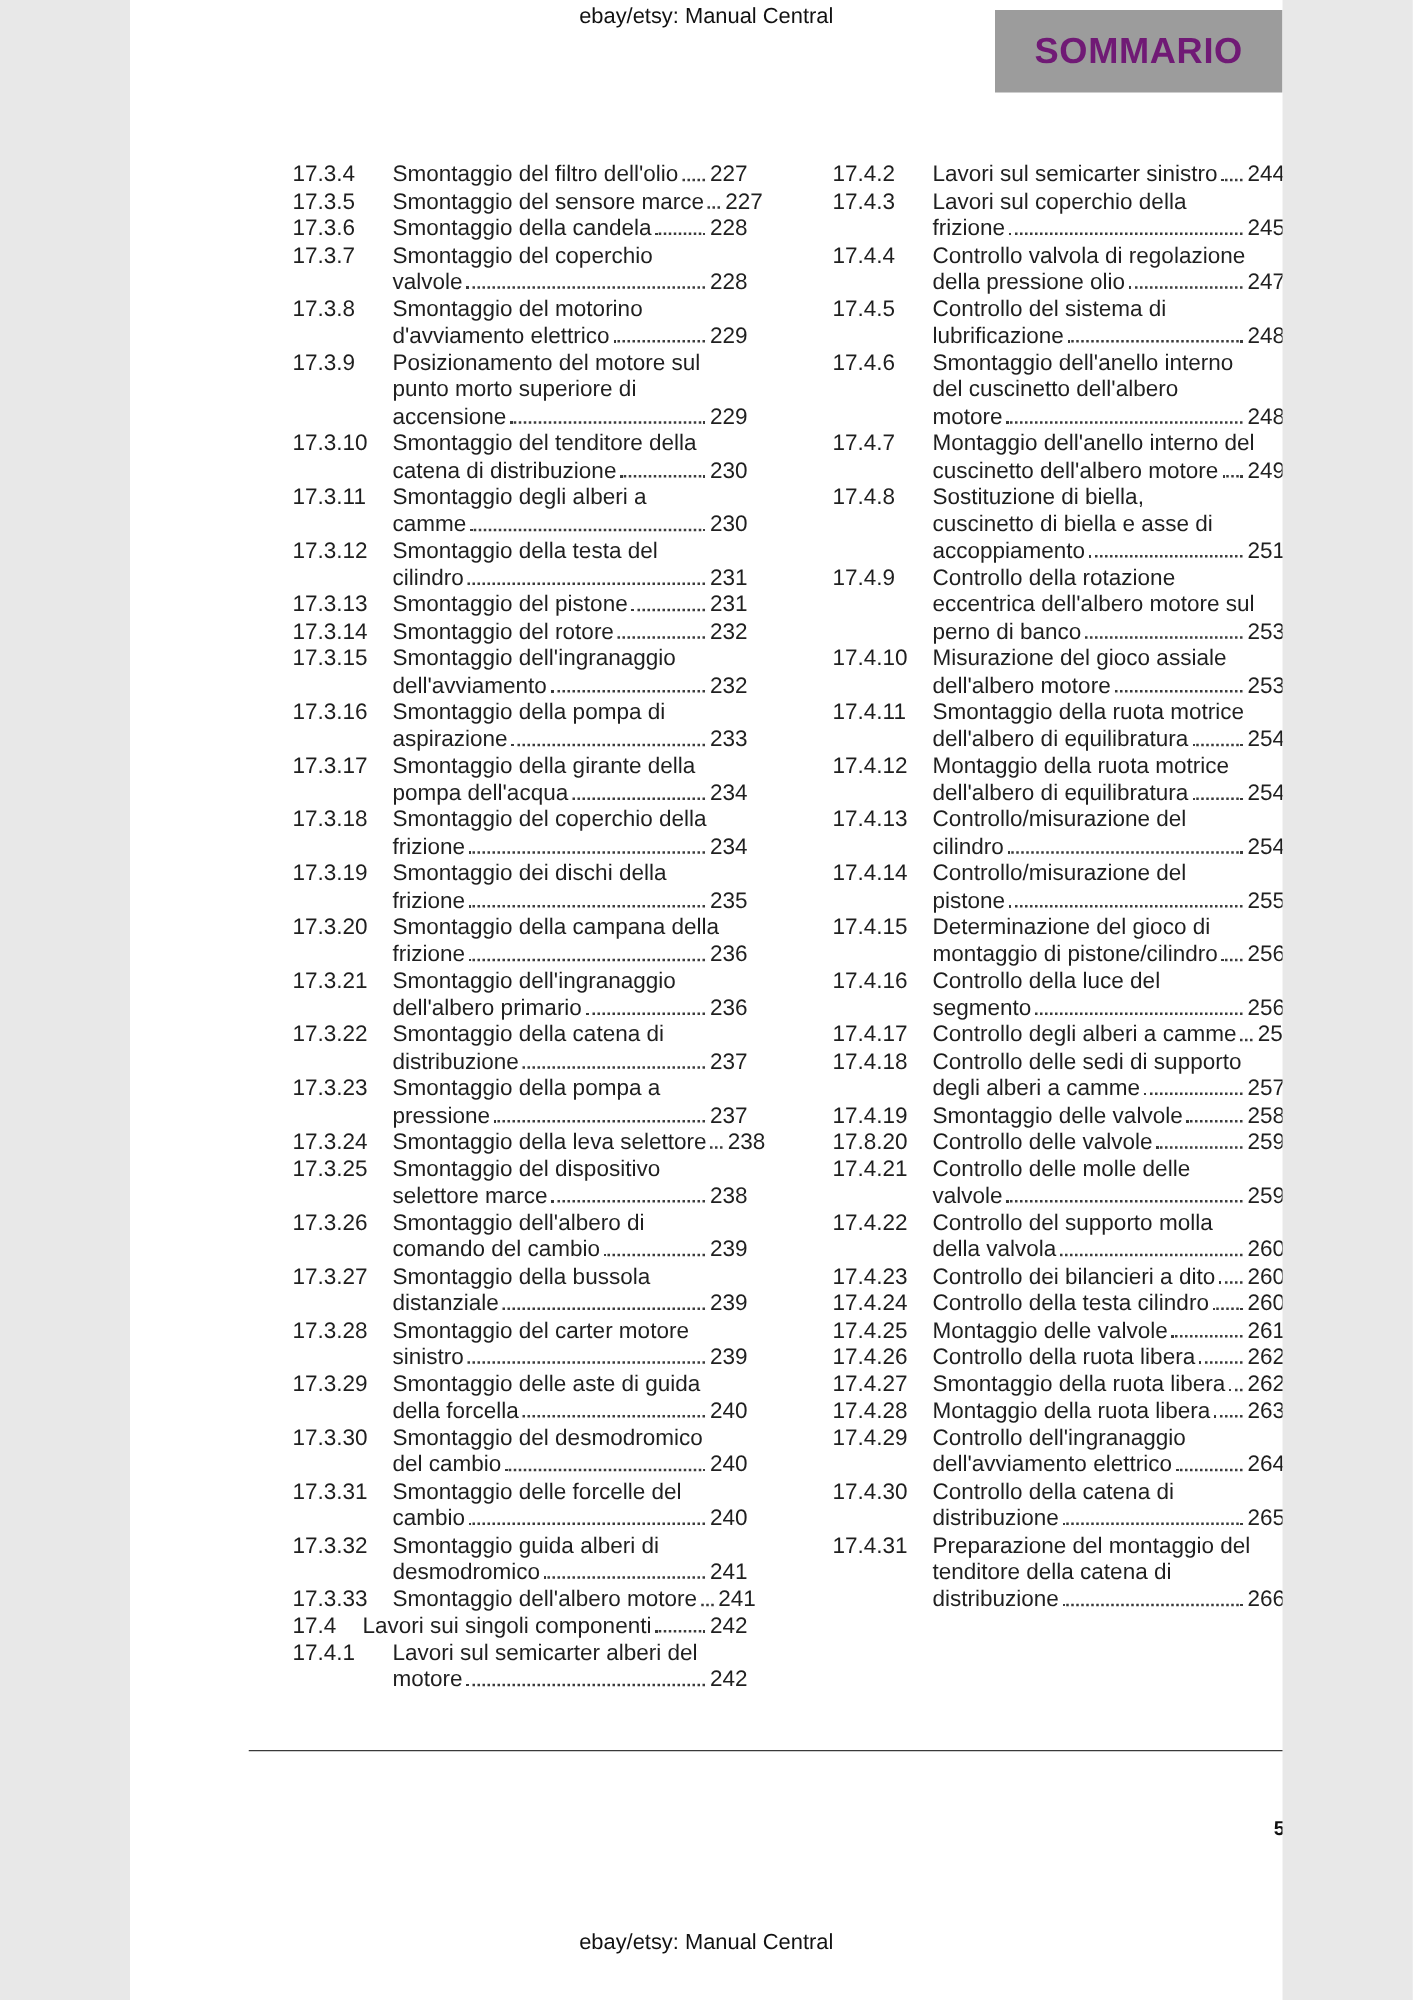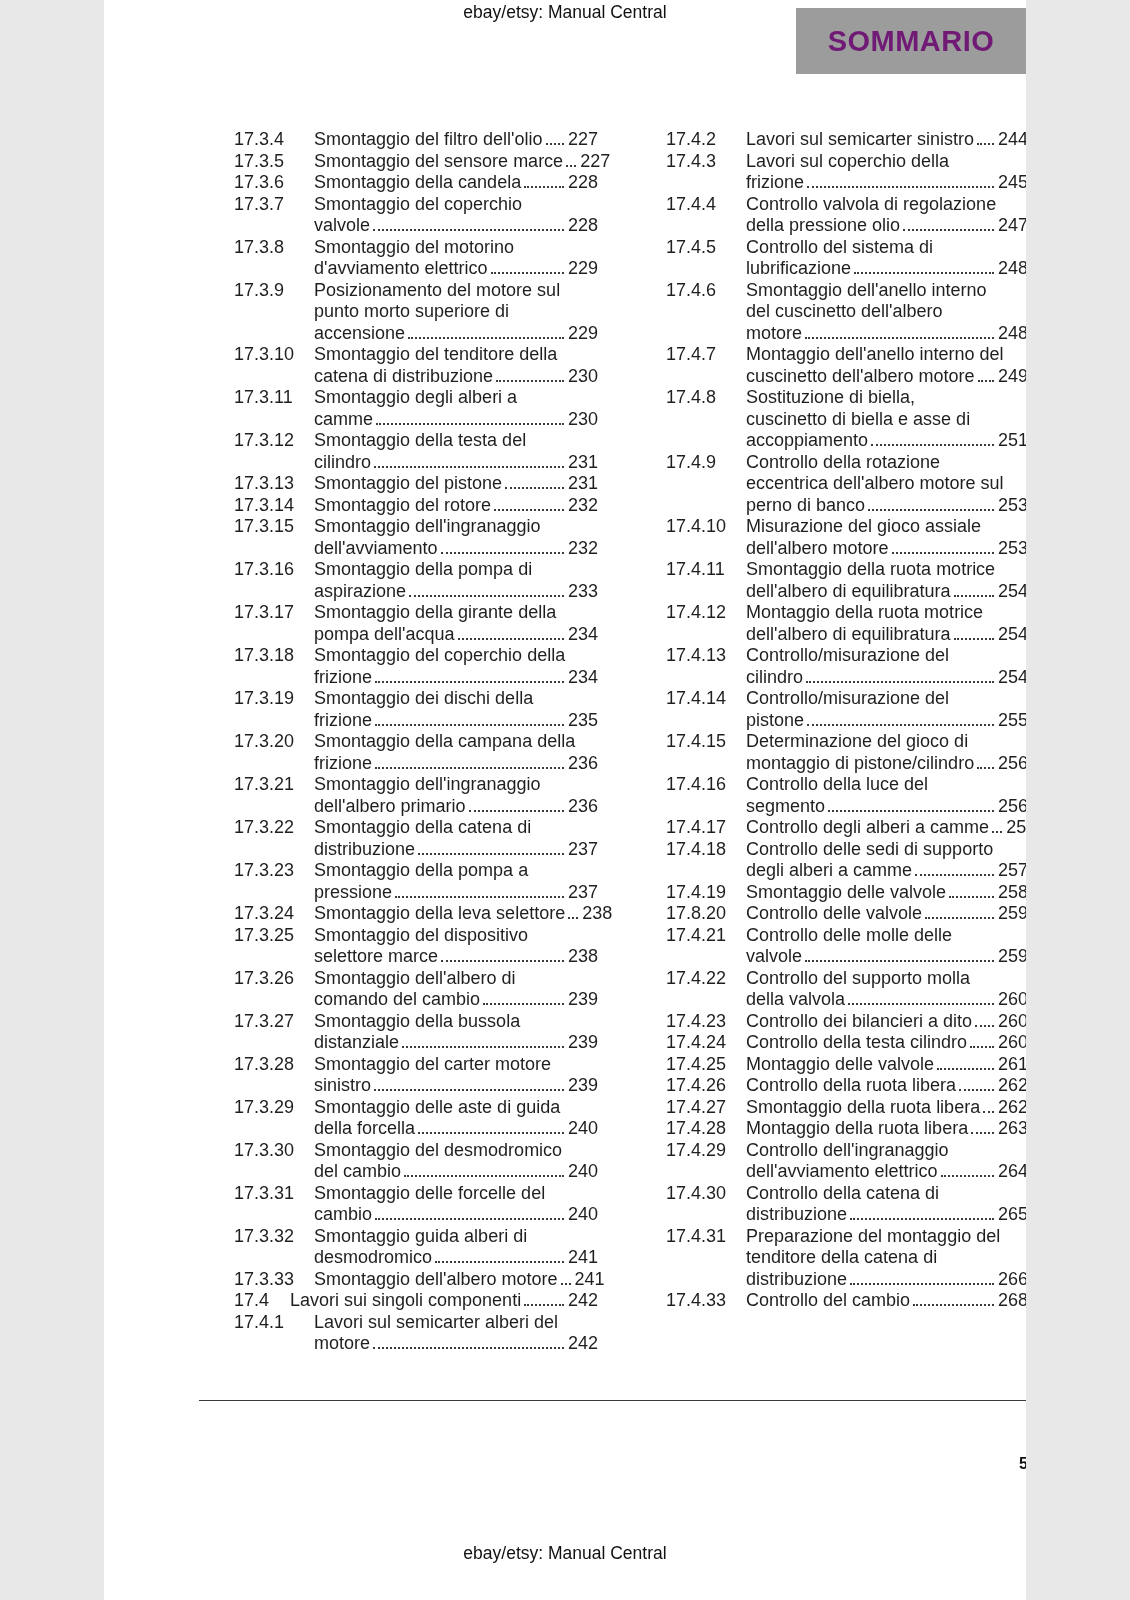--- a/index.html
+++ b/index.html
@@ -740,30 +740,20 @@
           <div class="title">
             <div class="line">Preparazione del montaggio del</div>
             <div class="line">tenditore della catena di</div>
             <div class="line">
               <span class="txt">distribuzione</span>
               <span class="leader"></span>
               <span class="pgnum">266</span>
             </div>
           </div>
         </div>
-        <div class="entry">
-          <span class="num">17.4.33</span>
-          <div class="title">
-            <div class="line">
-              <span class="txt">Controllo del cambio</span>
-              <span class="leader"></span>
-              <span class="pgnum">268</span>
-            </div>
-          </div>
-        </div>
       </div>
   </div>
 
   <div class="footer-rule"></div>
 
   <div class="page-number">5</div>
 
   <div class="bottom-title">ebay/etsy: Manual Central</div>
 
 </div>

